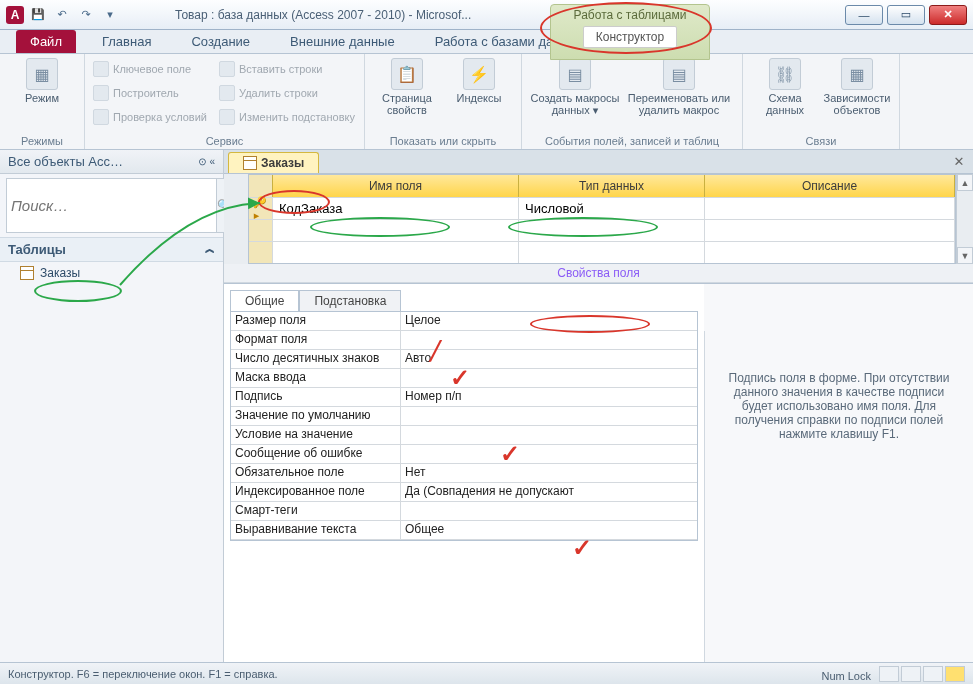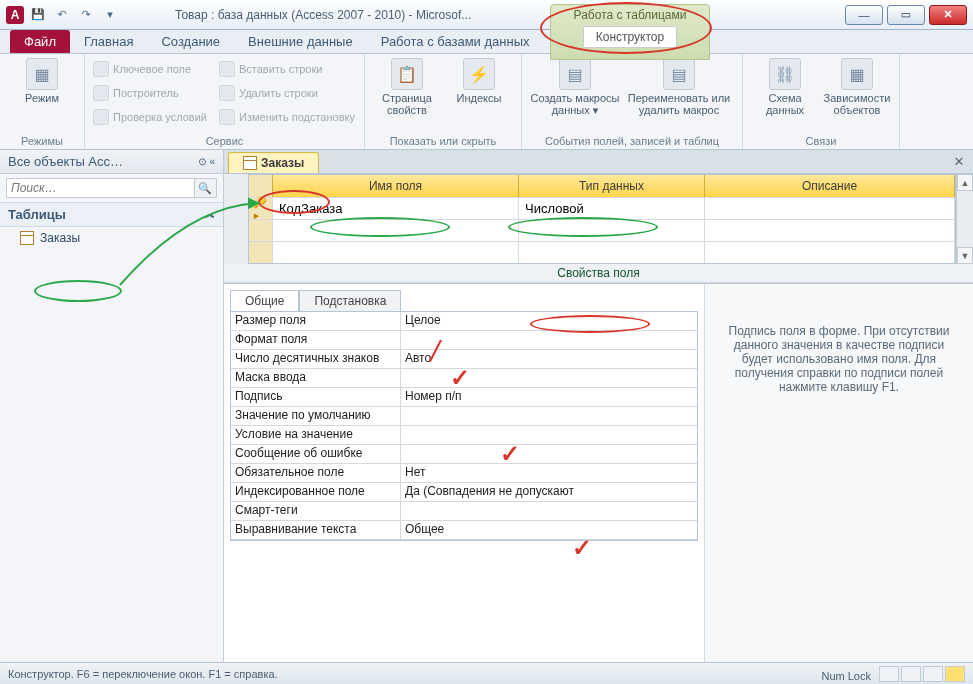--- a/index.html
+++ b/index.html
@@ -14,21 +14,21 @@
 .win-controls { margin-left: auto; display: flex; gap: 4px; padding-right: 6px; }
 .win-btn { width: 38px; height: 20px; border: 1px solid #6b8aaa; border-radius: 3px; background: linear-gradient(#fefefe,#d5e2ef); display: flex; align-items: center; justify-content: center; font-size: 11px; color: #2c4a68; }
 .win-btn.close { background: linear-gradient(#f08080,#cc2b2b); color: #fff; border-color: #8b1a1a; font-weight: bold; }
 
 
 .context-tab { position: absolute; top: 4px; left: 550px; width: 160px; height: 56px; background: linear-gradient(#dfe9c9,#cdddb0); border-radius: 4px 4px 0 0; display: flex; flex-direction: column; align-items: center; font-size: 12px; color: #5b6b3b; border: 1px solid #b3c48e; }
 .context-tab .ctx-title { padding-top: 3px; font-size: 12px; }
 .context-tab .ctx-sub { background: #fff; margin-top: 4px; padding: 3px 12px; border: 1px solid #ccc; border-radius: 2px; color: #555; }
 
 
-.ribbon-tabs { height: 24px; display: flex; align-items: flex-start; border-bottom: 1px solid #b6c4d3; background: #e9eef4; padding-left: 10px; gap: 0; font-size: 13px; }
+.ribbon-tabs { height: 24px; display: flex; align-items: flex-start; border-bottom: 1px solid #b6c4d3; background: #e9eef4; padding-left: 16px; gap: 12px; font-size: 13px; }
 .ribbon-tab { padding: 4px 14px; color: #3d5a76; cursor: default; }
 .ribbon-tab.file { background: #a4113b; color: #fff; border-radius: 3px 3px 0 0; }
 
 
 .ribbon { height: 96px; background: #f3f5f8; border-bottom: 1px solid #b6c4d3; display: flex; }
 .rgroup { border-right: 1px solid #d0d8e0; padding: 4px 8px 0 8px; display: flex; flex-direction: column; justify-content: space-between; }
 .rgroup-title { font-size: 11px; color: #6a7d90; text-align: center; padding: 2px 0; }
 .rbig { display: flex; flex-direction: column; align-items: center; width: 68px; font-size: 11px; color: #4a5d70; gap: 2px; text-align: center; }
 .rbig .ico { width: 32px; height: 32px; background: #e3e9ef; border: 1px solid #c2ccd6; border-radius: 3px; display: flex; align-items: center; justify-content: center; font-size: 16px; color: #7a8ea2; }
 .rgroup-row { display: flex; gap: 4px; }
@@ -36,21 +36,21 @@
 .rsmall .ico-s { width: 16px; height: 16px; background: #e3e9ef; border: 1px solid #d0d8e0; border-radius: 2px; }
 .rgroup-stack { display: flex; flex-direction: column; gap: 2px; }
 
 
 .main { position: absolute; top: 150px; bottom: 22px; left: 0; right: 0; display: flex; background: #fff; }
 
 
 .nav { width: 224px; border-right: 1px solid #c2ccd6; background: #f3f5f9; display: flex; flex-direction: column; }
 .nav-header { background: linear-gradient(#f0f3f7,#e2e8ee); border-bottom: 1px solid #c2ccd6; padding: 4px 8px; font-size: 13px; color: #3d5a76; display: flex; align-items: center; justify-content: space-between; }
 .nav-search { padding: 4px 6px; display: flex; }
-.nav-search input { flex: 1; border: 1px solid #c2ccd6; font-size: 12px; padding: 2px 4px; font-style: italic; color: #b91c1c; }
+.nav-search input { flex: 1; border: 1px solid #c2ccd6; font-size: 15px; padding: 18px 4px; font-style: italic; color: #b91c1c; }
 .nav-search .sbtn { width: 22px; border: 1px solid #c2ccd6; border-left: none; background: #eef2f6; display: flex; align-items: center; justify-content: center; color: #4a6a8a; font-size: 11px; }
 .nav-group { padding: 4px 8px; background: #eaf0f6; border-top: 1px solid #d0dae4; border-bottom: 1px solid #d0dae4; font-size: 13px; font-weight: bold; color: #3d5a76; display: flex; justify-content: space-between; }
 .nav-item { padding: 4px 20px; font-size: 12px; color: #2c4a68; display: flex; align-items: center; gap: 6px; }
 .tbl-ico { width: 14px; height: 14px; background: #fff; border: 1px solid #b08030; display: inline-block; position: relative; }
 .tbl-ico::before { content: ""; position: absolute; top: 3px; left: 0; right: 0; height: 1px; background: #b08030; }
 
 
 .doc { flex: 1; display: flex; flex-direction: column; background: #e9edf1; }
 .doc-tabs { height: 24px; background: #d9e1e8; display: flex; align-items: flex-end; padding-left: 4px; border-bottom: 1px solid #b6c4d3; position: relative; }
 .doc-tab { background: #fff3c0; border: 1px solid #d4b840; border-bottom: none; padding: 3px 14px; font-size: 12px; font-weight: bold; color: #3c3c3c; border-radius: 3px 3px 0 0; display: flex; align-items: center; gap: 4px; }
@@ -69,30 +69,30 @@
 .pk-ico { font-size: 11px; color: #c08000; }
 
 
 .vscroll { width: 17px; background: #e9edf1; border-left: 1px solid #c2ccd6; display: flex; flex-direction: column; }
 .vscroll .arr { height: 17px; background: #f3f5f8; border: 1px solid #c2ccd6; font-size: 9px; display: flex; align-items: center; justify-content: center; color: #666; }
 
 .grid-wrap { display: flex; margin-left: 24px; }
 
 
 .props-split { flex: 1; display: flex; border-top: 1px solid #b6c4d3; background: #f7f8fa; }
-.props-title { text-align: center; font-size: 12px; color: #14532d; padding: 2px; background: #eef1f5; border-bottom: 1px solid #d0d8e0; }
+.props-title { text-align: center; font-size: 12px; color: #8b5cf6; padding: 2px; background: #eef1f5; border-bottom: 1px solid #d0d8e0; }
 .props-left { width: 480px; background: #fff; display: flex; flex-direction: column; }
 .ptabs { display: flex; padding: 6px 6px 0 6px; gap: 0; }
 .ptab { border: 1px solid #b6c4d3; padding: 3px 14px; font-size: 12px; background: #f0f2f5; color: #444; }
 .ptab.active { background: #fff; border-bottom-color: #fff; }
 .pgrid { border: 1px solid #b6c4d3; margin: 0 6px 6px 6px; margin-top: -1px; }
 .prow { display: flex; height: 19px; border-bottom: 1px solid #d4d9de; font-size: 12px; }
 .prow .pl { width: 170px; padding: 1px 4px; border-right: 1px solid #d4d9de; color: #222; }
 .prow .pv { flex: 1; padding: 1px 4px; color: #222; }
-.props-right { flex: 1; padding: 40px 20px; font-size: 12px; color: #5a6a7a; text-align: center; border-left: 1px solid #d0d8e0; }
+.props-right { flex: 1; padding: 40px 20px; font-size: 12px; color: #5a6a7a; text-align: center; border-left: 1px solid #d0d8e0; margin-top: 47px; }
 
 
 .status { position: absolute; bottom: 0; left: 0; right: 0; height: 22px; background: linear-gradient(#f0f3f7,#dde5ec); border-top: 1px solid #b6c4d3; display: flex; align-items: center; font-size: 11px; color: #4a5d70; padding: 0 8px; }
 .status .right { margin-left: auto; display: flex; gap: 8px; align-items: flex-end; }
 .view-btns { display: flex; gap: 2px; }
 .vb { width: 20px; height: 16px; border: 1px solid #c2ccd6; background: #eef2f6; }
 
 
 .annot { position: absolute; border: 2px solid #d9362b; border-radius: 50%; pointer-events: none; }
 .annot-g { position: absolute; border: 2px solid #2ba84a; border-radius: 50%; pointer-events: none; }

